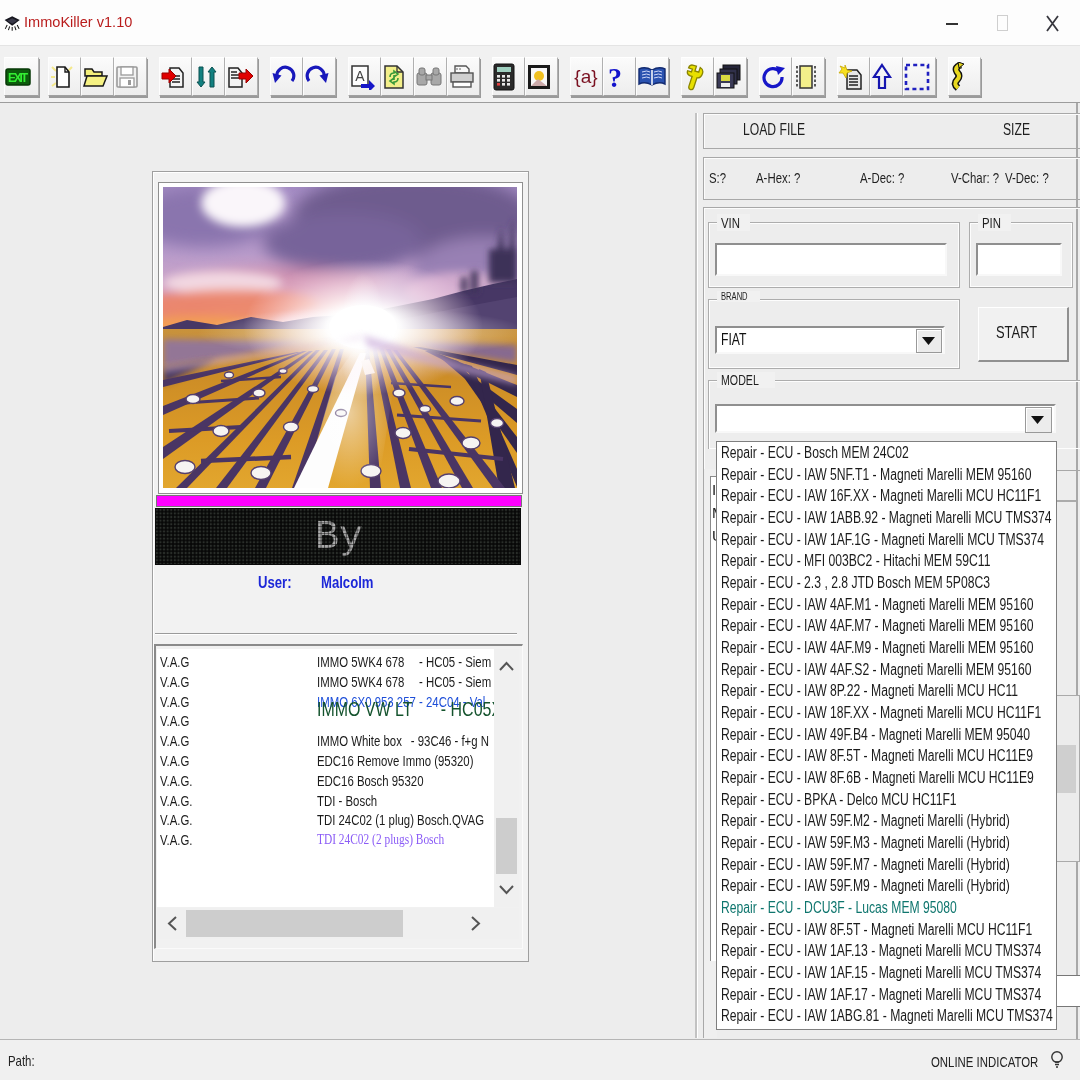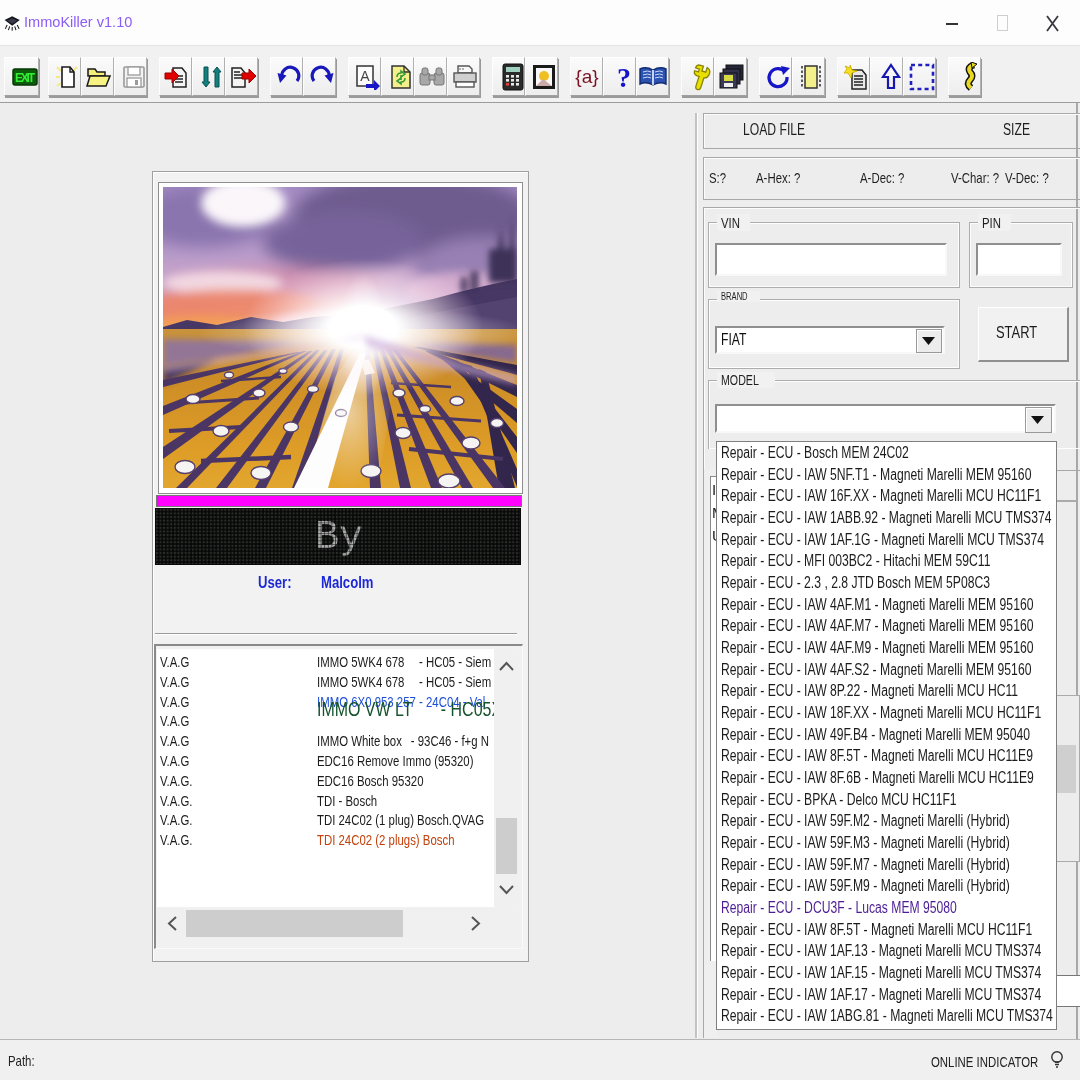--- a/index.html
+++ b/index.html
@@ -3,39 +3,39 @@
 <meta charset="utf-8">
 <style>
 html,body{margin:0;padding:0;}
 body{width:1080px;height:1080px;position:relative;overflow:hidden;
  font-family:"Liberation Sans",sans-serif;background:#ededed;}
 .abs{position:absolute;}
 .cond{display:inline-block;transform:scaleX(0.76);transform-origin:0 50%;white-space:nowrap;}
 .c82{display:inline-block;transform:scaleX(0.82);transform-origin:0 50%;white-space:nowrap;}
 .gb{position:absolute;border:1px solid #adadad;box-shadow:inset 0 0 0 1px #fdfdfd;}
 .glabel{position:absolute;background:#f1f1f1;padding:0 4px;color:#1f1f1f;}
-.tbtn{position:absolute;top:57px;width:31px;height:37px;background:linear-gradient(#fbfbfb,#ededed);border-top:1px solid #fff;border-left:1px solid #fdfdfd;border-right:1px solid #b0b0b0;border-bottom:1px solid #a0a0a0;box-shadow:1px 2px 0 #9a9a9a;display:flex;align-items:center;justify-content:flex-end;}
+.tbtn{position:absolute;top:57px;width:31px;height:37px;background:linear-gradient(#fbfbfb,#ededed);border-top:1px solid #fff;border-left:1px solid #fdfdfd;border-right:1px solid #b0b0b0;border-bottom:1px solid #a0a0a0;box-shadow:1px 2px 0 #9a9a9a;display:flex;align-items:center;justify-content:flex-start;}
 .sunken{border-top:2px solid #8f8f8f;border-left:2px solid #8f8f8f;border-bottom:2px solid #f8f8f8;border-right:2px solid #f8f8f8;background:#fff;}
 </style>
 </head>
 <body>
 
 <div class="abs" style="left:0;top:0;width:1080px;height:46px;background:#fdfdfd;"></div>
 <svg class="abs" style="left:4px;top:14px" width="17" height="19" viewBox="0 0 27 27">
  <g stroke="#111" stroke-width="1.6">
   <line x1="5" y1="16" x2="2" y2="22"></line>
       <line x1="9" y1="18" x2="7" y2="24"></line>
   <line x1="13" y1="19" x2="13" y2="25"></line>
       <line x1="17" y1="18" x2="19" y2="24"></line>
   <line x1="21" y1="16" x2="24" y2="22"></line>
  </g>
  <polygon points="13,2 25,8 13,17 1,8" fill="#16161e"></polygon>
  <polygon points="13,5 21,9 13,14 5,9" fill="#3a3a4a"></polygon>
 </svg>
-<div class="abs" style="left:24px;top:13px;font-size:15px;color:#8b5cf6;"><span style="display:inline-block;transform:scaleX(0.97);transform-origin:0 50%;">ImmoKiller v1.10</span></div>
+<div class="abs" style="left:24px;top:13px;font-size:15px;color:#b91c1c;"><span style="display:inline-block;transform:scaleX(0.97);transform-origin:0 50%;">ImmoKiller v1.10</span></div>
 <div class="abs" style="left:946px;top:23px;width:12px;height:2px;background:#333;"></div>
 <div class="abs" style="left:997px;top:15px;width:9px;height:14px;border:1.5px solid #cfcfcf;"></div>
 <svg class="abs" style="left:1046px;top:15px" width="13" height="17" viewBox="0 0 13 17">
  <path d="M1 1 L12 16 M12 1 L1 16" stroke="#38383f" stroke-width="1.8" fill="none"></path>
 </svg>
 
 <div class="abs" style="left:0;top:45px;width:1080px;height:1px;background:#e4e4e4;"></div>
 <div class="abs" style="left:1076px;top:46px;width:2px;height:1034px;background:#a8a8a8;"></div>
 
 <div class="abs" style="left:0;top:46px;width:1080px;height:56px;background:#f1f1f1;border-bottom:1px solid #9c9c9c;"></div>
@@ -421,21 +421,21 @@
     <div class="abs" style="left:317px;top:732.2px;font-size:15px;color:#1b1b1b;width:178px;overflow:hidden;"><span class="cond">IMMO White box  - 93C46 - f+g N</span></div>
     <div class="abs" style="left:160px;top:752px;font-size:15px;color:#1b1b1b;"><span class="cond">V.A.G</span></div>
     <div class="abs" style="left:317px;top:752px;font-size:15px;color:#1b1b1b;width:178px;overflow:hidden;"><span class="cond">EDC16  Remove Immo (95320)</span></div>
     <div class="abs" style="left:160px;top:771.8px;font-size:15px;color:#1b1b1b;"><span class="cond">V.A.G.</span></div>
     <div class="abs" style="left:317px;top:771.8px;font-size:15px;color:#1b1b1b;width:178px;overflow:hidden;"><span class="cond">EDC16 Bosch 95320</span></div>
     <div class="abs" style="left:160px;top:791.6px;font-size:15px;color:#1b1b1b;"><span class="cond">V.A.G.</span></div>
     <div class="abs" style="left:317px;top:791.6px;font-size:15px;color:#1b1b1b;width:178px;overflow:hidden;"><span class="cond">TDI - Bosch</span></div>
     <div class="abs" style="left:160px;top:811.4px;font-size:15px;color:#1b1b1b;"><span class="cond">V.A.G.</span></div>
     <div class="abs" style="left:317px;top:811.4px;font-size:15px;color:#1b1b1b;width:178px;overflow:hidden;"><span class="cond">TDI 24C02 (1 plug) Bosch.QVAG</span></div>
     <div class="abs" style="left:160px;top:831.2px;font-size:15px;color:#1b1b1b;"><span class="cond">V.A.G.</span></div>
-    <div class="abs" style="left:317px;top:831.2px;font-size:15px;color:#c2410c;width:178px;overflow:hidden;"><span class="cond">TDI 24C02 (2 plugs) Bosch</span></div>
+    <div class="abs" style="left:317px;top:831.2px;font-size:15px;color:#8b5cf6;width:178px;overflow:hidden;font-family:Liberation Serif, serif;"><span class="cond">TDI 24C02 (2 plugs) Bosch</span></div>
   </div>
 
 <div class="abs" style="left:494px;top:649px;width:25px;height:258px;background:#f0f0f0;"></div>
 <svg class="abs" style="left:498px;top:660px" width="17" height="12">
     <path d="M2 10 L8.5 3 L15 10" stroke="#555" stroke-width="2" fill="none"></path>
   </svg>
 <div class="abs" style="left:496px;top:818px;width:21px;height:56px;background:#cdcdcd;"></div>
 <svg class="abs" style="left:498px;top:884px" width="17" height="12">
     <path d="M2 2 L8.5 9 L15 2" stroke="#555" stroke-width="2" fill="none"></path>
   </svg>
@@ -519,21 +519,21 @@
     <div class="abs" style="left:721px;top:682.26px;font-size:16px;color:#1b1b1b;"><span class="cond">Repair - ECU - IAW  8P.22 - Magneti Marelli MCU HC11</span></div>
     <div class="abs" style="left:721px;top:703.9200000000001px;font-size:16px;color:#1b1b1b;"><span class="cond">Repair - ECU - IAW 18F.XX - Magneti Marelli MCU HC11F1</span></div>
     <div class="abs" style="left:721px;top:725.5799999999999px;font-size:16px;color:#1b1b1b;"><span class="cond">Repair - ECU - IAW 49F.B4 - Magneti Marelli MEM 95040</span></div>
     <div class="abs" style="left:721px;top:747.24px;font-size:16px;color:#1b1b1b;"><span class="cond">Repair - ECU - IAW  8F.5T - Magneti Marelli MCU HC11E9</span></div>
     <div class="abs" style="left:721px;top:768.9px;font-size:16px;color:#1b1b1b;"><span class="cond">Repair - ECU - IAW  8F.6B - Magneti Marelli MCU HC11E9</span></div>
     <div class="abs" style="left:721px;top:790.56px;font-size:16px;color:#1b1b1b;"><span class="cond">Repair - ECU - BPKA  - Delco MCU HC11F1</span></div>
     <div class="abs" style="left:721px;top:812.22px;font-size:16px;color:#1b1b1b;"><span class="cond">Repair - ECU - IAW 59F.M2 - Magneti Marelli (Hybrid)</span></div>
     <div class="abs" style="left:721px;top:833.88px;font-size:16px;color:#1b1b1b;"><span class="cond">Repair - ECU - IAW 59F.M3 - Magneti Marelli (Hybrid)</span></div>
     <div class="abs" style="left:721px;top:855.54px;font-size:16px;color:#1b1b1b;"><span class="cond">Repair - ECU - IAW 59F.M7 - Magneti Marelli (Hybrid)</span></div>
     <div class="abs" style="left:721px;top:877.2px;font-size:16px;color:#1b1b1b;"><span class="cond">Repair - ECU - IAW 59F.M9 - Magneti Marelli (Hybrid)</span></div>
-    <div class="abs" style="left:721px;top:898.86px;font-size:16px;color:#4c1d95;"><span class="cond">Repair - ECU - DCU3F - Lucas MEM 95080</span></div>
+    <div class="abs" style="left:721px;top:898.86px;font-size:16px;color:#0f766e;"><span class="cond">Repair - ECU - DCU3F - Lucas MEM 95080</span></div>
     <div class="abs" style="left:721px;top:920.52px;font-size:16px;color:#1b1b1b;"><span class="cond">Repair - ECU - IAW 8F.5T - Magneti Marelli MCU HC11F1</span></div>
     <div class="abs" style="left:721px;top:942.1800000000001px;font-size:16px;color:#1b1b1b;"><span class="cond">Repair - ECU - IAW 1AF.13 - Magneti Marelli MCU TMS374</span></div>
     <div class="abs" style="left:721px;top:963.84px;font-size:16px;color:#1b1b1b;"><span class="cond">Repair - ECU - IAW 1AF.15 - Magneti Marelli MCU TMS374</span></div>
     <div class="abs" style="left:721px;top:985.5px;font-size:16px;color:#1b1b1b;"><span class="cond">Repair - ECU - IAW 1AF.17 - Magneti Marelli MCU TMS374</span></div>
     <div class="abs" style="left:721px;top:1007.16px;font-size:16px;color:#1b1b1b;"><span class="cond">Repair - ECU - IAW 1ABG.81 - Magneti Marelli MCU TMS374</span></div>
   </div>
 
 <div class="abs" style="left:0;top:1039px;width:1080px;height:41px;background:#f0f0f0;border-top:1px solid #b5b5b5;"></div>
 <div class="abs" style="left:8px;top:1052px;font-size:15px;color:#222;"><span class="cond">Path:</span></div>
 <div class="abs" style="left:931px;top:1053px;font-size:15px;color:#222;"><span class="cond">ONLINE INDICATOR</span></div>

